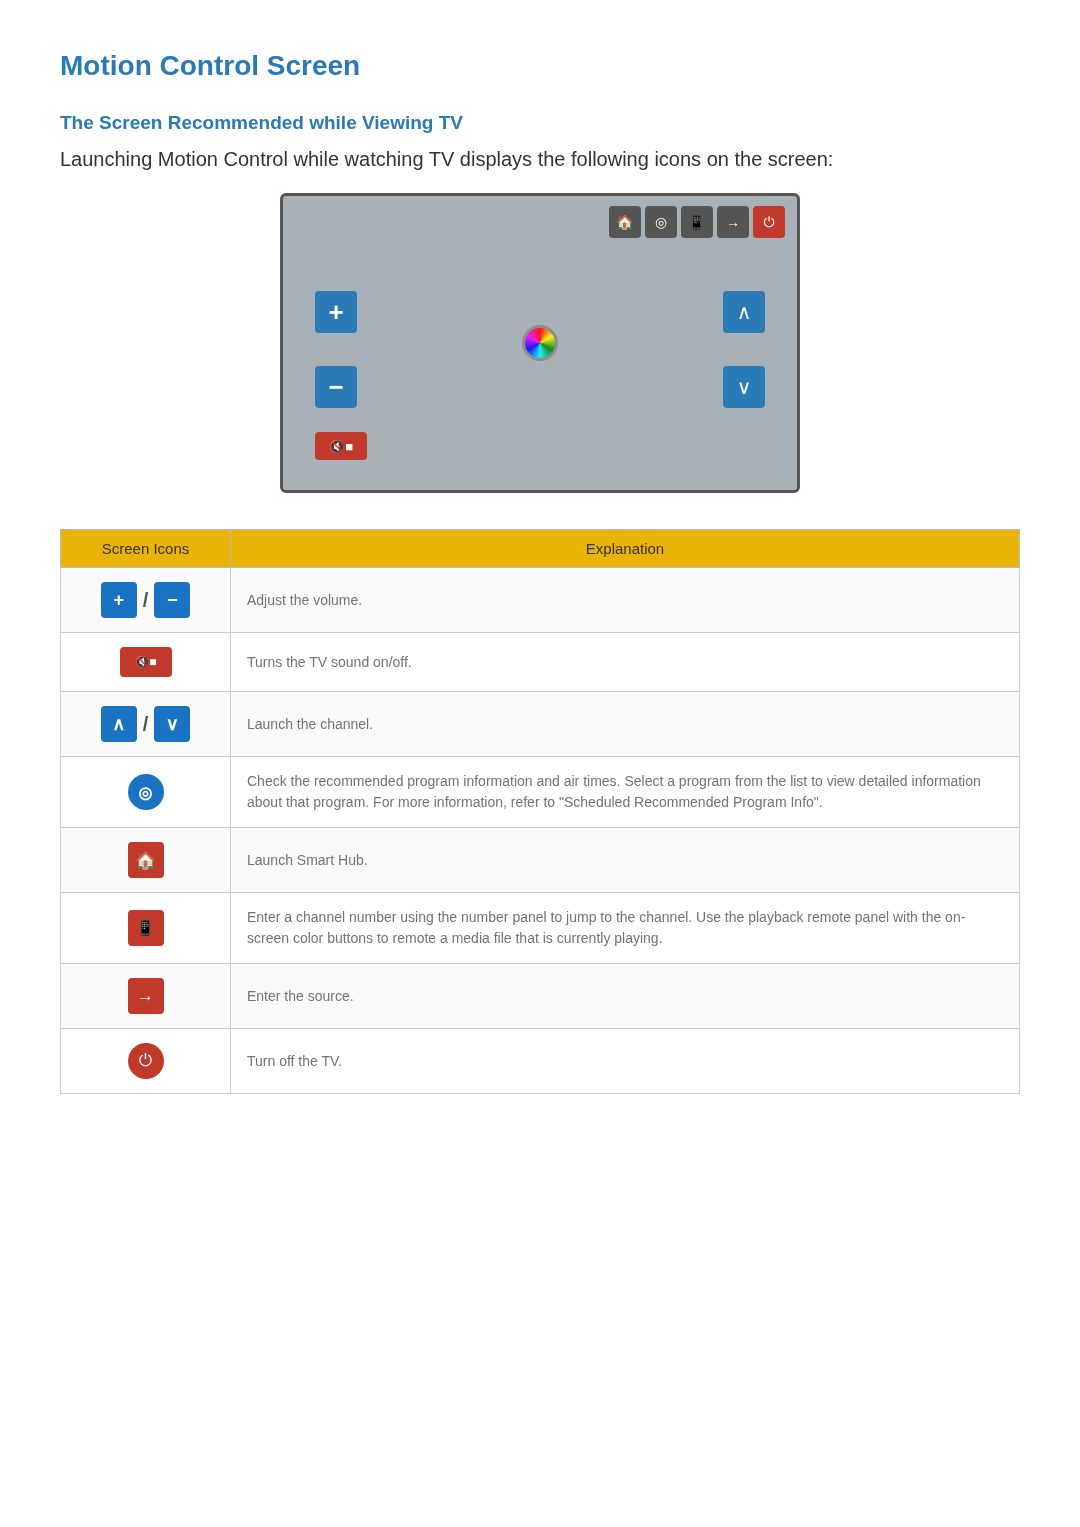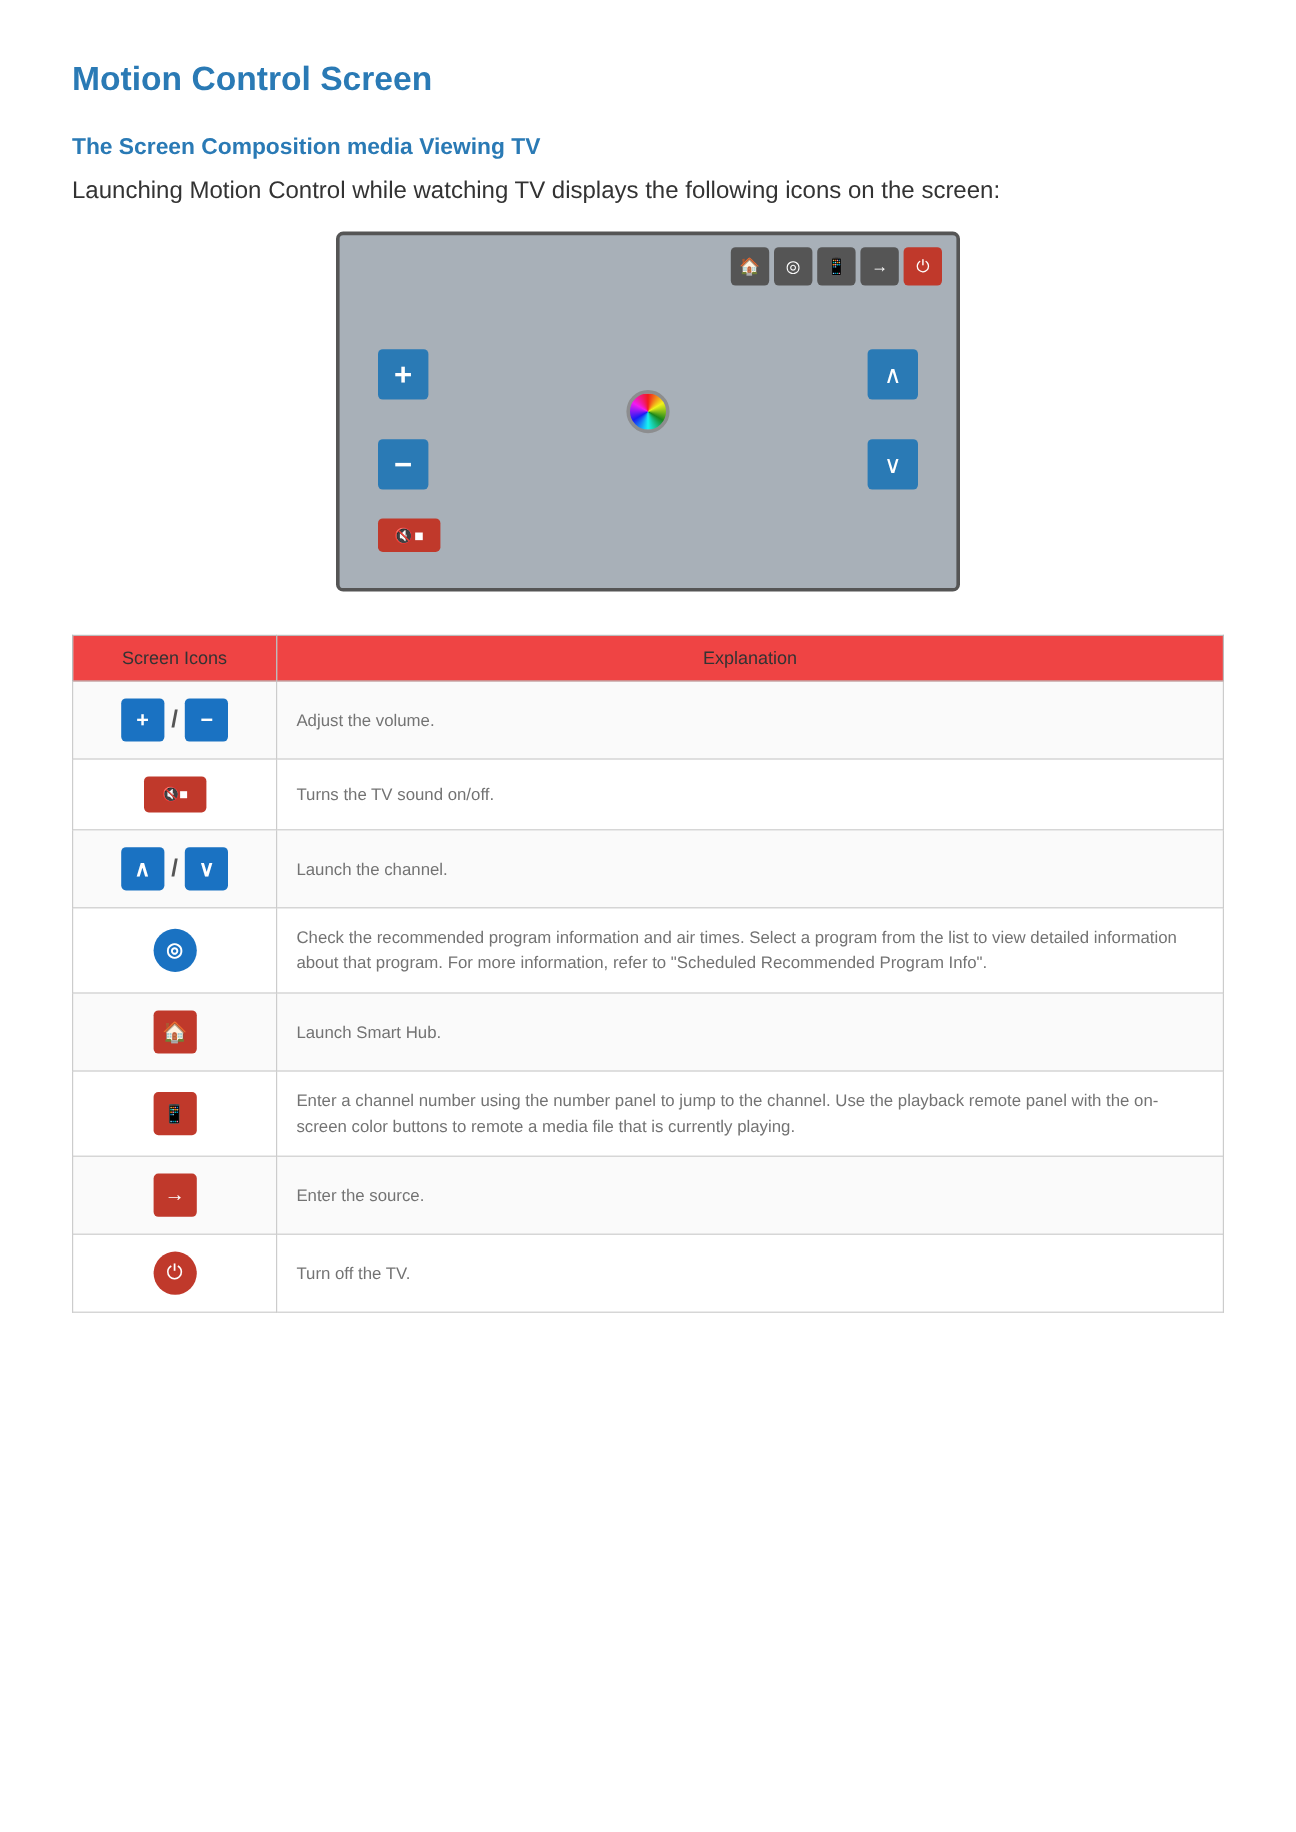--- a/index.html
+++ b/index.html
@@ -167,21 +167,21 @@
     }
 
     
     .icon-table {
       width: 100%;
       border-collapse: collapse;
       margin-top: 10px;
     }
 
     .icon-table th {
-      background: #ef4444;
+      background: #eab308;
       padding: 10px 16px;
       font-weight: normal;
       font-size: 15px;
       text-align: center;
       border: 1px solid #bbb;
     }
 
     .icon-table th:first-child {
       width: 170px;
     }
@@ -299,21 +299,21 @@
       color: white;
       font-size: 12px;
       letter-spacing: -1px;
     }
   </style>
 </head>
 <body>
 
 <h1 class="page-title">Motion Control Screen</h1>
 
-<h2 class="section-title">The Screen Composition media Viewing TV</h2>
+<h2 class="section-title">The Screen Recommended while Viewing TV</h2>
 
 <p class="intro-text">Launching Motion Control while watching TV displays the following icons on the screen:</p>
 
 <div class="tv-screen-wrapper">
   <div class="tv-screen">
 
     <div class="top-icons">
       <div class="tv-icon-btn">🏠</div>
       <div class="tv-icon-btn">◎</div>
       <div class="tv-icon-btn">📱</div>

